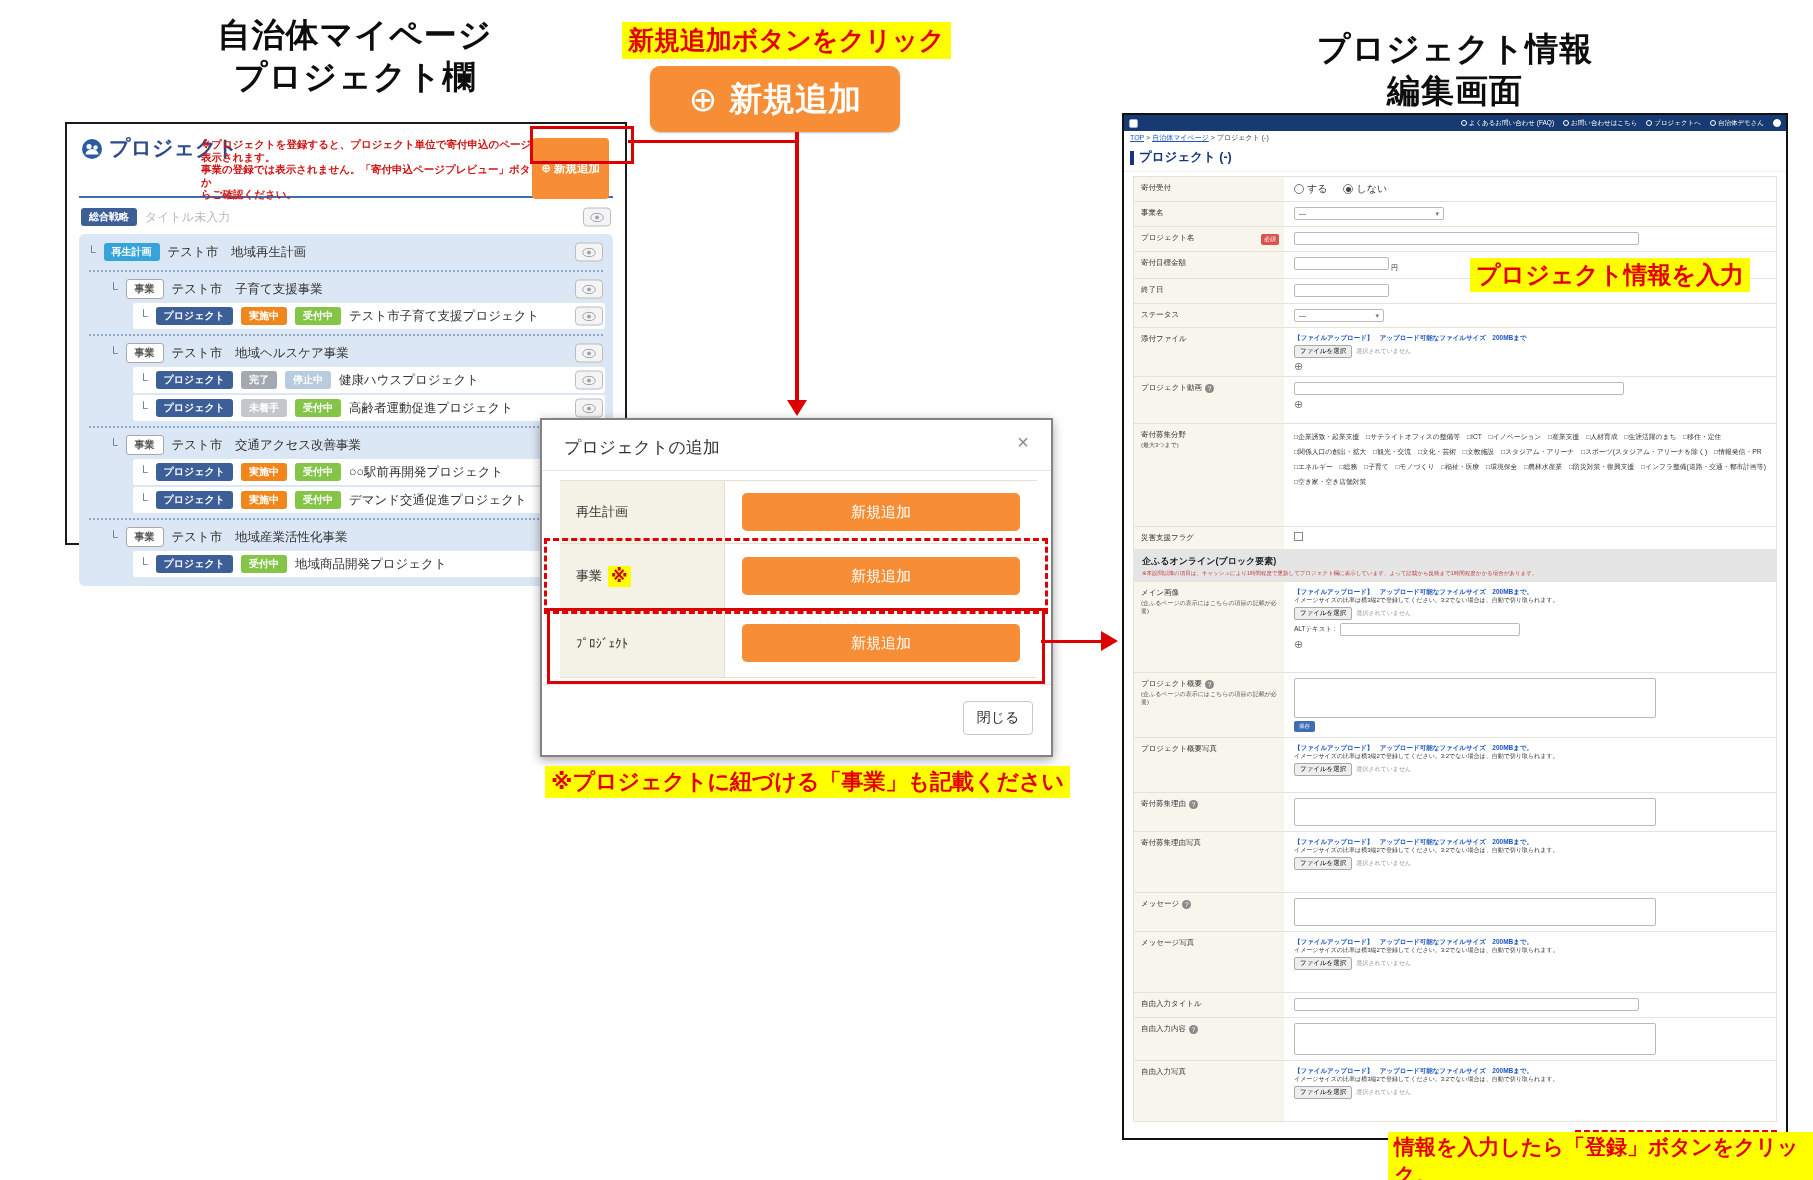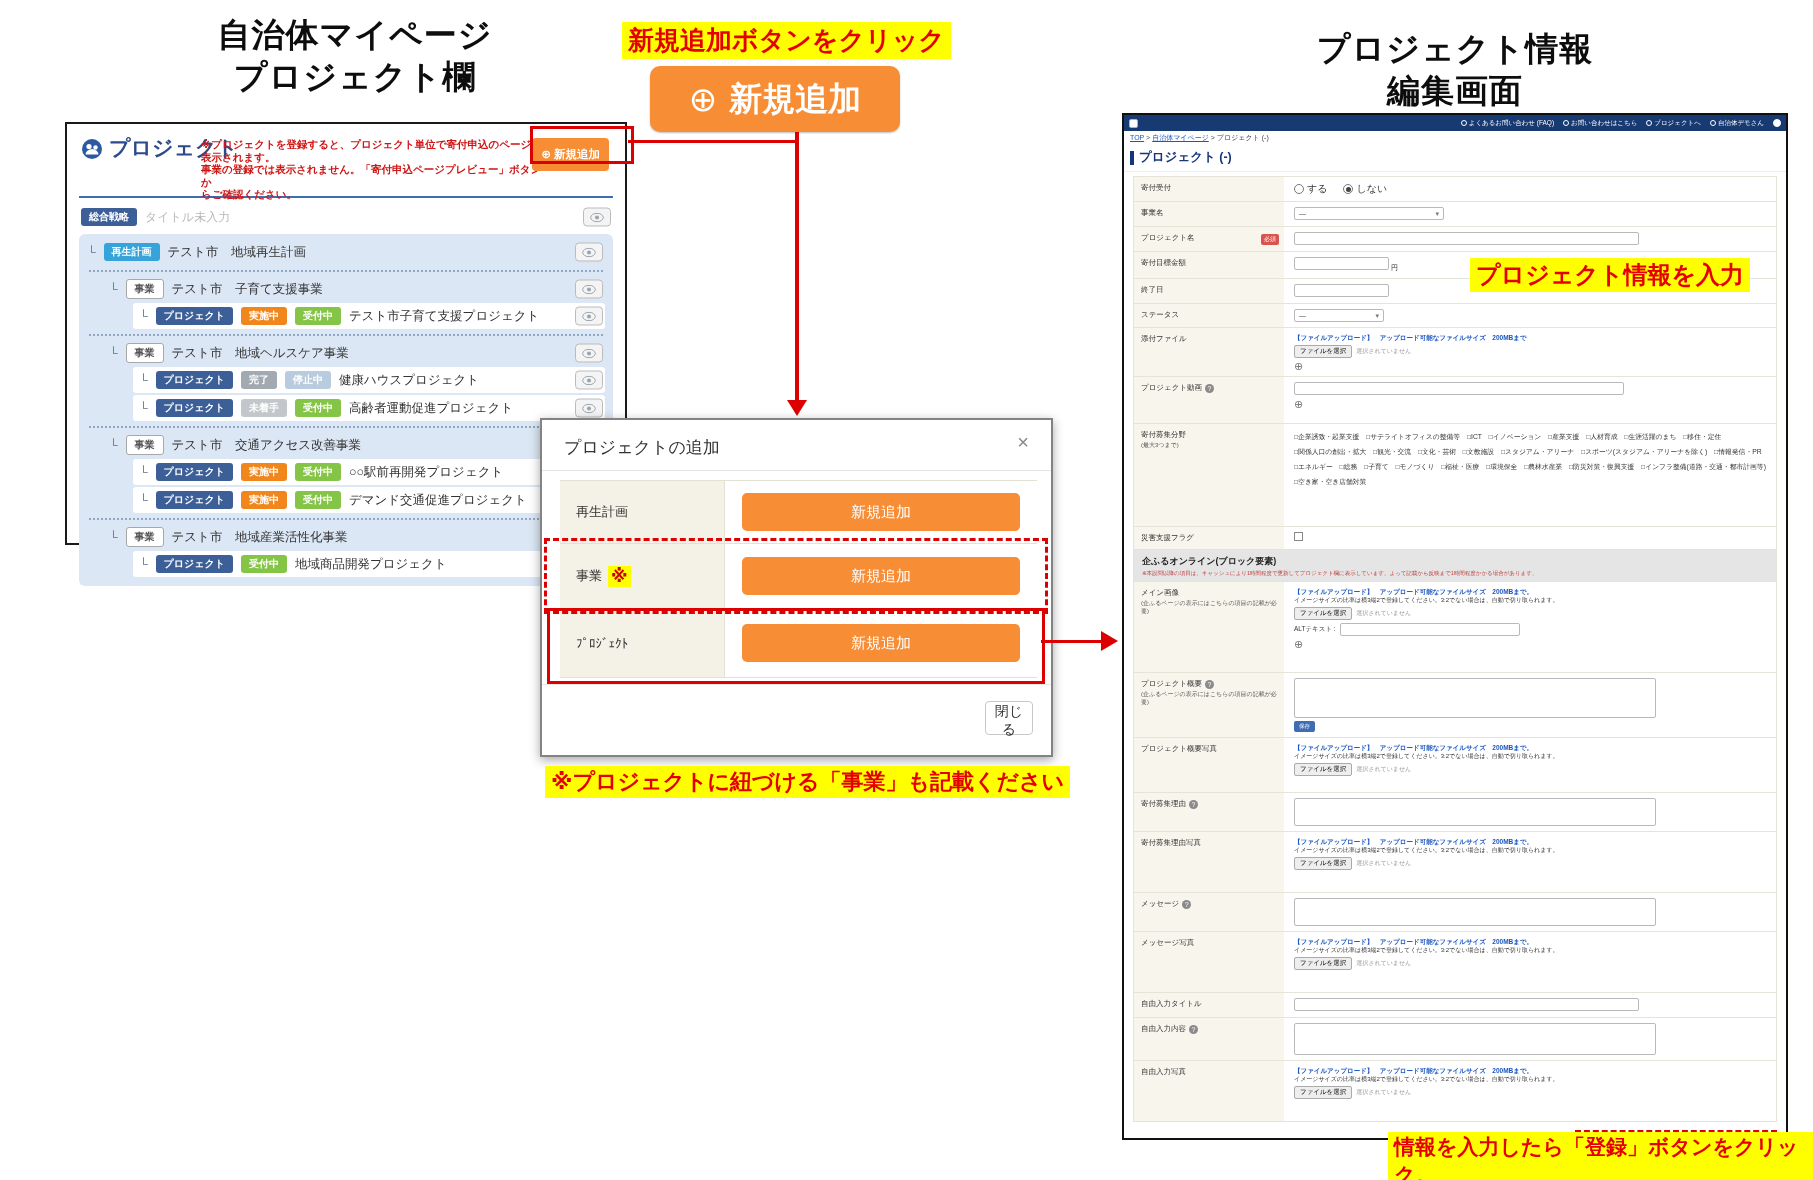--- a/index.html
+++ b/index.html
@@ -30,21 +30,21 @@
 .dashedbox{border:3px dashed #dd0000;}
 .solidbox{border:3px solid #dd0000;}
 
 
 .left-panel{left:65px;top:122px;width:562px;height:423px;border:2px solid #1a1a1a;background:#fff;padding:8px 12px 10px 12px;box-sizing:border-box;}
 .lp-header{position:relative;height:62px;}
 .lp-logo{position:absolute;left:2px;top:6px;}
 .lp-title{position:absolute;left:30px;top:2px;font-size:21px;font-weight:bold;color:#2b4a8b;}
 .lp-note{position:absolute;left:122px;top:6px;width:348px;font-size:10.5px;font-weight:bold;color:#d01515;line-height:12.5px;}
 .lp-add-btn{position:absolute;right:4px;top:6px;background:#f78e36;color:#fff;border:none;border-radius:4px;
-  font-size:11.5px;font-weight:bold;padding:9px 9px;cursor:pointer;font-family:inherit;}
+  font-size:11.5px;font-weight:bold;padding:23px 9px;cursor:pointer;font-family:inherit;}
 .lp-rule{height:2px;background:#3c6eb0;margin:2px 0 6px 0;}
 .lp-row{display:flex;align-items:center;gap:8px;position:relative;}
 .badge{color:#fff;font-size:10px;font-weight:bold;padding:2px 8px;border-radius:3px;white-space:nowrap;}
 .b-strategy{background:#3d5f98;}
 .b-plan{background:#36a3da;}
 .b-project{background:#3d5f98;}
 .b-active{background:#f0861c;}
 .b-accept{background:#84c446;}
 .b-done{background:#a2a9b0;}
 .b-stopped{background:#b9cbde;}
@@ -70,21 +70,21 @@
 .modal-hr{position:absolute;left:0;top:50px;width:100%;height:1px;background:#e5e5e5;}
 .mtable{position:absolute;left:18px;top:60px;width:477px;border-top:1px solid #e3e0d4;}
 .mrow{display:flex;border-bottom:1px solid #e3e0d4;align-items:center;}
 .mlabel{width:165px;align-self:stretch;background:#f4f1e6;border-right:1px solid #e3e0d4;display:flex;align-items:center;
   padding-left:16px;font-size:13px;color:#333;gap:6px;box-sizing:border-box;}
 .mbtnc{flex:1;display:flex;align-items:center;justify-content:center;padding:10px 8px;}
 .mbtn{width:278px;height:38px;background:#f78e36;border:none;border-radius:5px;color:#fff;font-size:15px;
   cursor:pointer;font-family:inherit;}
 .kome{background:#ffff00;color:#cc0000;font-size:17px;font-weight:bold;padding:0 3px;}
 .modal-foot-hr{position:absolute;left:0;bottom:70px;width:100%;height:1px;background:#e8e8e8;}
-.close-btn{position:absolute;right:18px;bottom:20px;width:48px;height:34px;background:#fff;border:1px solid #c8c8c8;
+.close-btn{position:absolute;right:18px;bottom:20px;width:70px;height:34px;background:#fff;border:1px solid #c8c8c8;
   border-radius:4px;font-size:14px;color:#333;cursor:pointer;font-family:inherit;}
 
 
 .editor{left:1122px;top:113px;width:666px;height:1027px;border:2px solid #111;background:#fff;box-sizing:border-box;z-index:5;}
 .ed-bar{height:16px;background:#173a72;display:flex;align-items:center;padding:0 5px;gap:8px;}
 .ed-logo{width:9px;height:9px;background:#fff;border-radius:2px;display:inline-block;border:1px solid #9db4dd;box-sizing:border-box;}
 .ed-menu{margin-left:auto;display:flex;align-items:center;gap:9px;color:#fff;font-size:6.5px;}
 .hm-item{display:flex;align-items:center;gap:2px;cursor:pointer;}
 .hm-dot{width:6px;height:6px;border:1px solid #fff;border-radius:50%;display:inline-block;box-sizing:border-box;}
 .ed-crumbs{font-size:7px;padding:2px 6px;color:#444;}

